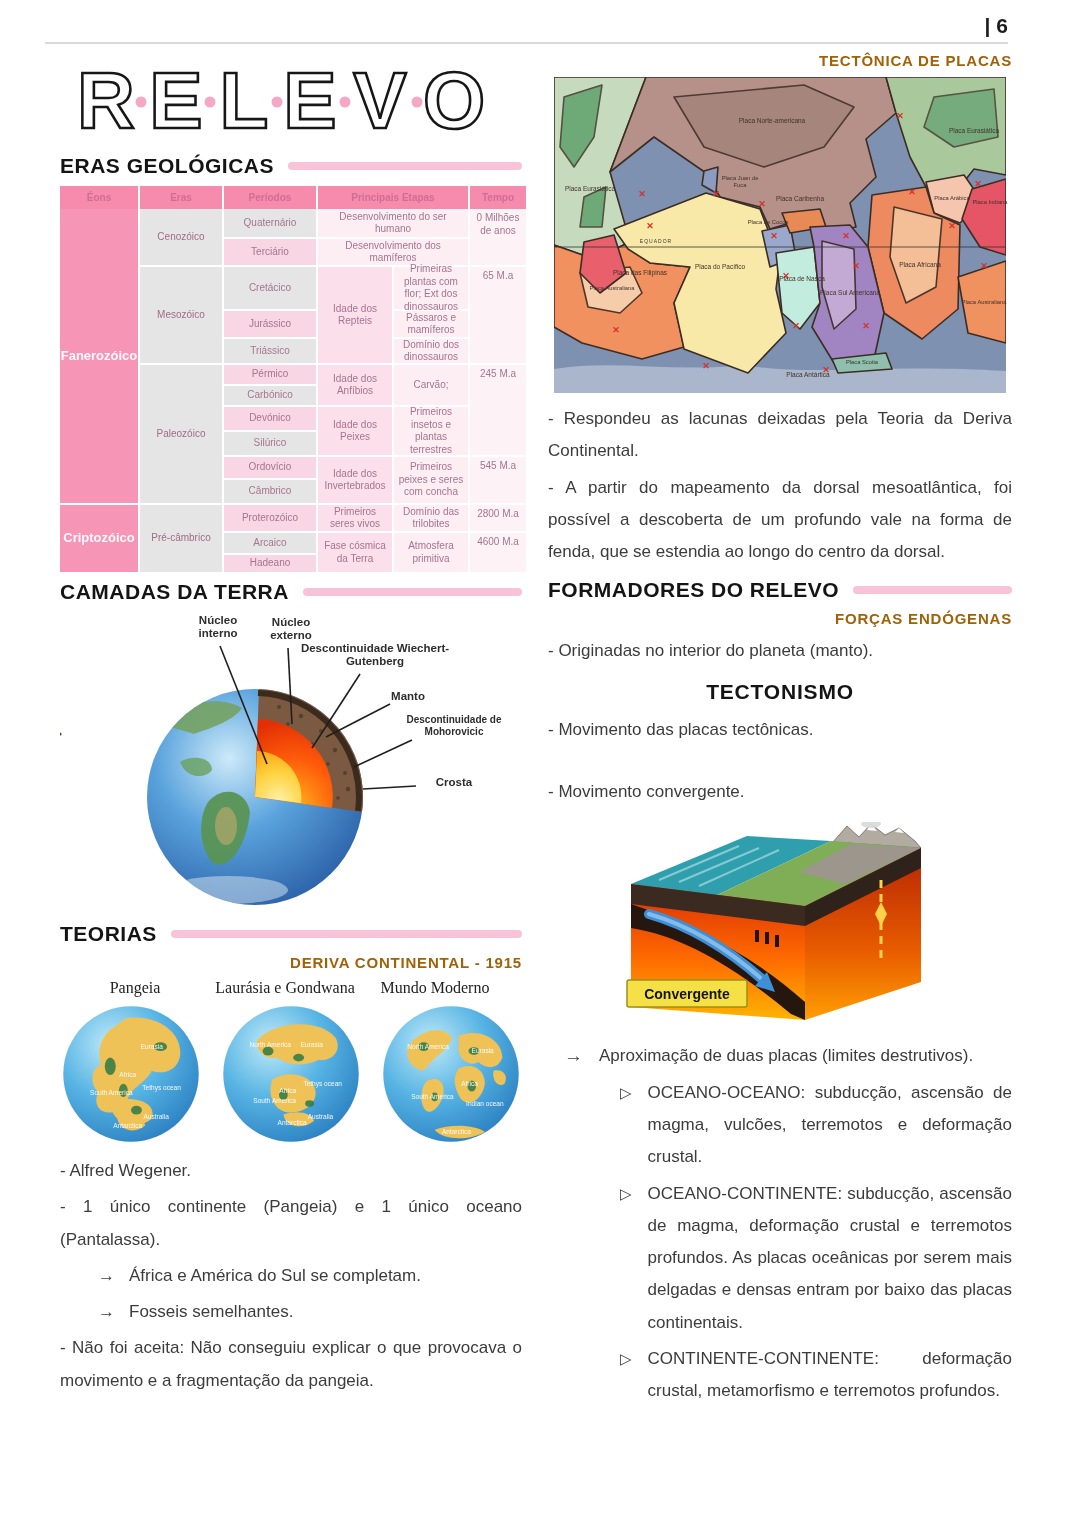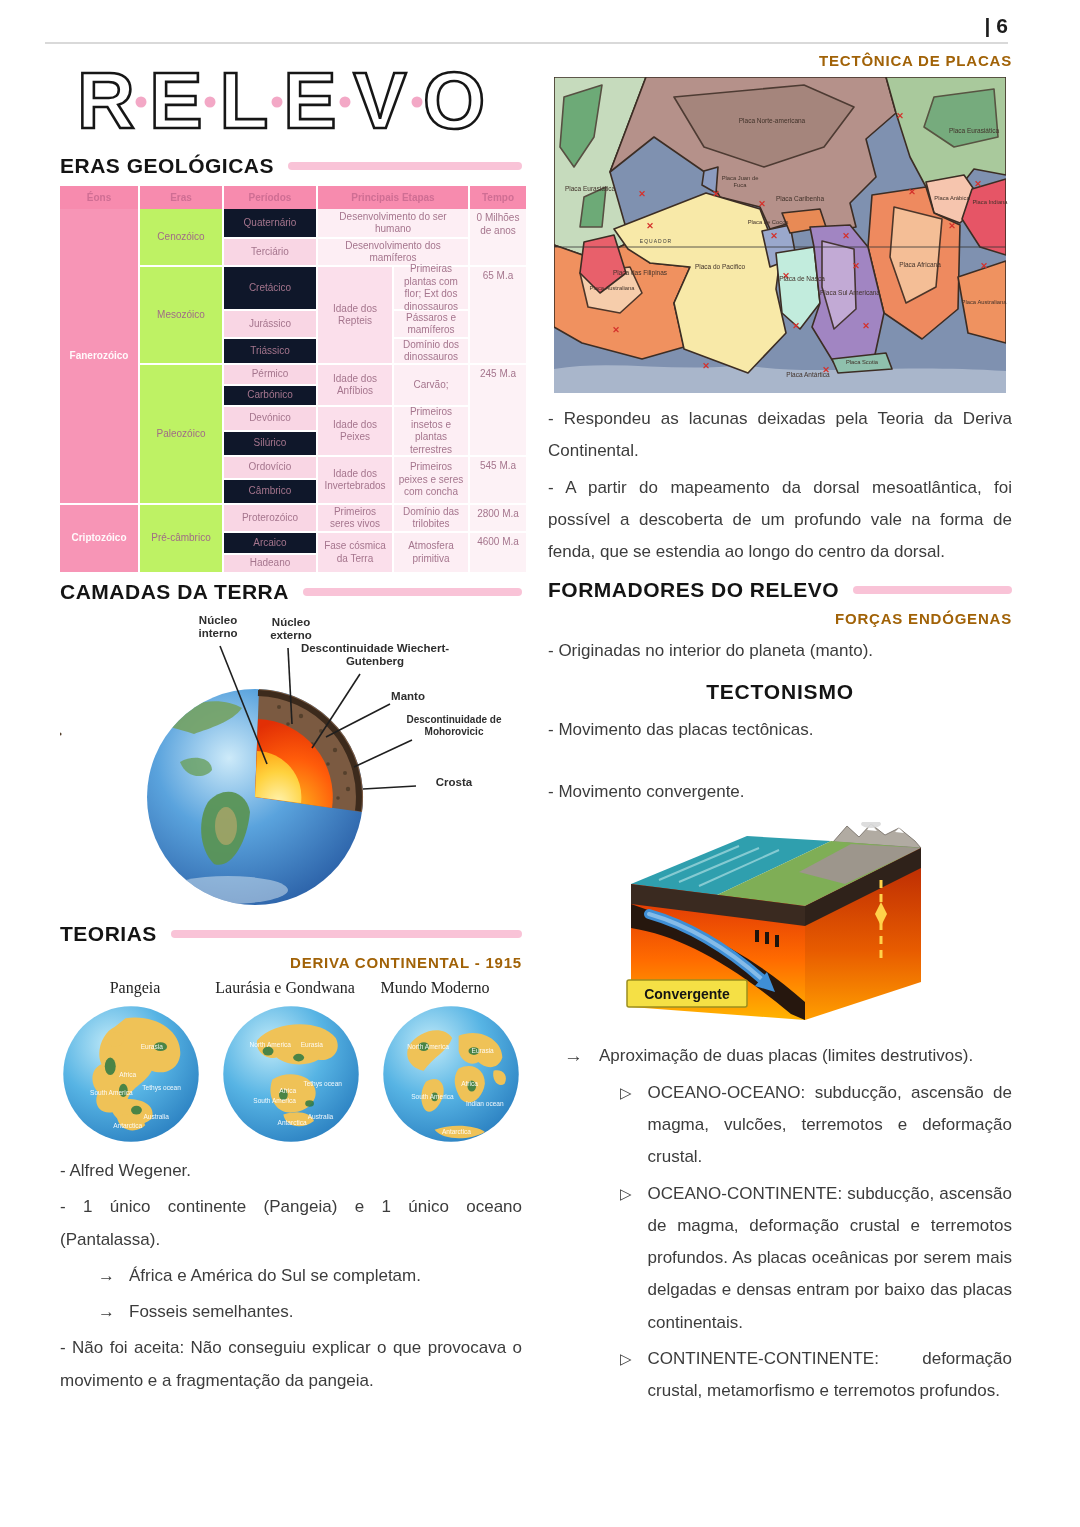--- a/index.html
+++ b/index.html
@@ -27,23 +27,23 @@
 
   
   .geo-table{margin-top:4px;background:#ffffff;font-size:10px;color:#a5758d;}
   .gt-head,.gt-body{display:grid;grid-template-columns:78px 82px 92px 74px 74px 56px;gap:2px;}
   .gt-head{margin-bottom:0;}
   .hc{background:#f78bae;color:#d8higher;}
   .hc{background:#f78bae;color:#cf6e94;font-weight:700;text-align:center;padding:6px 2px;font-size:10px;}
   .hc.sp2{grid-column:4/6;}
   .gt-body{grid-template-rows:28px 26px 42px 26px 24px 19px 19px 23px 23px 21px 23px 26px 20px 17px;}
   .cell{display:flex;align-items:center;justify-content:center;text-align:center;padding:1px 3px;line-height:1.25;}
-  .eon{background:#f795b6;color:rgba(255,255,255,.95);font-weight:700;font-size:10px;}
-  .era{background:#bef264;color:#a06c86;text-align:right;}
-  .pa{background:#0f172a;}
+  .eon{background:#f795b6;color:rgba(255,255,255,.95);font-weight:700;font-size:13px;}
+  .era{background:#e5e5e5;color:#a06c86;text-align:right;}
+  .pa{background:#e5e5e5;}
   .pb{background:#f9d6e4;}
   .sta{background:#fbdfeb;}
   .stb{background:#fdeef4;}
   .tempo{background:#fdf2f6;align-items:flex-start;padding-top:3px;}
 
   
   .earth-wrap{position:relative;width:462px;height:300px;margin:2px 0 0 0;}
   .earth-wrap svg{position:absolute;left:0;top:0;}
   .elabel{position:absolute;font-size:11.5px;font-weight:700;color:#2e2e2e;text-align:center;line-height:1.15;}
 

